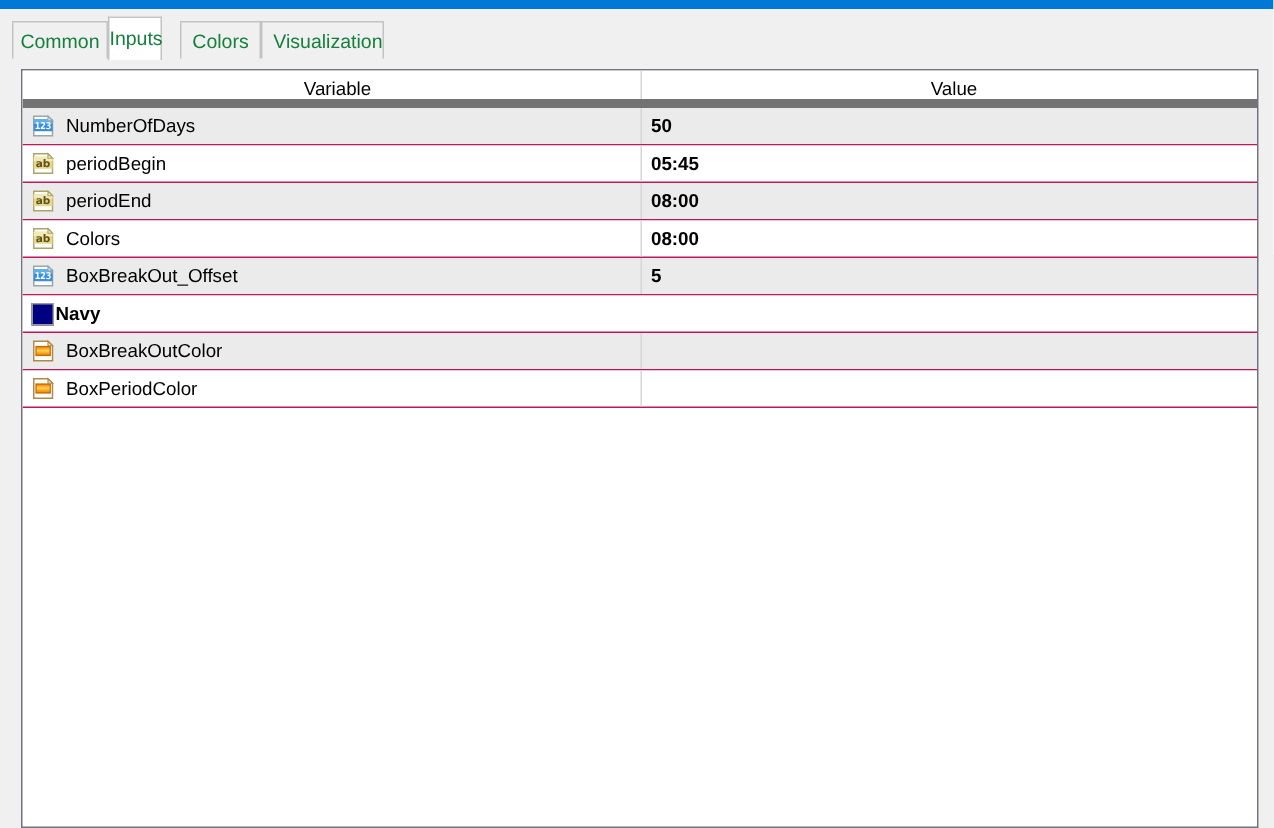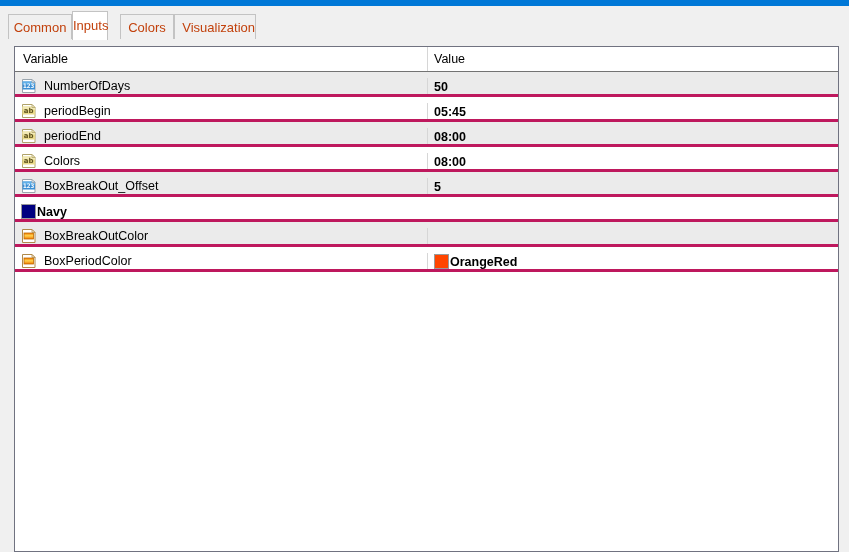--- a/index.html
+++ b/index.html
@@ -34,21 +34,21 @@
     height: 40px;
   }
   .tab {
     position: absolute;
     box-sizing: border-box;
     background: #f0f0f0;
     border: 1px solid #c3c3c3;
     border-bottom: none;
     font-family: "Liberation Sans", sans-serif;
     font-size: 13px;
-    color: #c2410c;
+    color: #15803d;
     text-align: center;
     white-space: nowrap;
     line-height: 20px;
     padding-top: 3px;
     cursor: default;
   }
   .tab.inactive {
     top: 8px;
     height: 25px;
   }
@@ -78,22 +78,23 @@
     border: 1px solid #707280;
     overflow: hidden;
   }
 
   
   #table-header {
     position: relative;
     display: flex;
     height: 25px;
     background: #ffffff;
-    border-bottom: 1px solid #737373;
-    box-sizing: border-box;
+    border-bottom: 6px solid #737373;
+    box-sizing: border-box;
+    text-align: center;
   }
   .th {
     box-sizing: border-box;
     font-size: 12.5px;
     color: #000;
     line-height: 24px;
     white-space: nowrap;
     overflow: hidden;
     cursor: default;
   }
@@ -108,24 +109,23 @@
   }
 
   
   #table-body {
     position: relative;
   }
   .row {
     display: flex;
     height: 25px;
     box-sizing: border-box;
-    border-bottom: 3px solid #be185d;
+    border-bottom: 1px solid #be185d;
     background: #ffffff;
     cursor: default;
-    align-items: flex-end;
   }
   .row.stripe {
     background: #ebebeb;
   }
   .cell-variable {
     width: 413px;
     box-sizing: border-box;
     display: flex;
     align-items: center;
     padding-left: 6px;
@@ -322,20 +322,16 @@
                   <stop offset="45%" stop-color="#ffd34d"></stop>
                   <stop offset="100%" stop-color="#f07800"></stop>
                 </linearGradient>
               </defs>
               <rect x="3" y="5" width="9.5" height="6" fill="url(#cgr)" stroke="#c06a00" stroke-width="0.8"></rect>
               <path d="M11 1.5 L14 4.5 H11 Z" fill="#f6ead6" stroke="#b08a4a" stroke-width="0.8"></path>
             </svg>
           </span>
           <span class="var-label">BoxPeriodColor</span>
         </div>
-        <div class="cell-value">
-          <span class="color-swatch" style="background: rgb(255, 69, 0);"></span>
-          <span class="val-label">OrangeRed</span>
-        </div>
       </div>
     </div>
 
 </div>
 
 </body></html>

